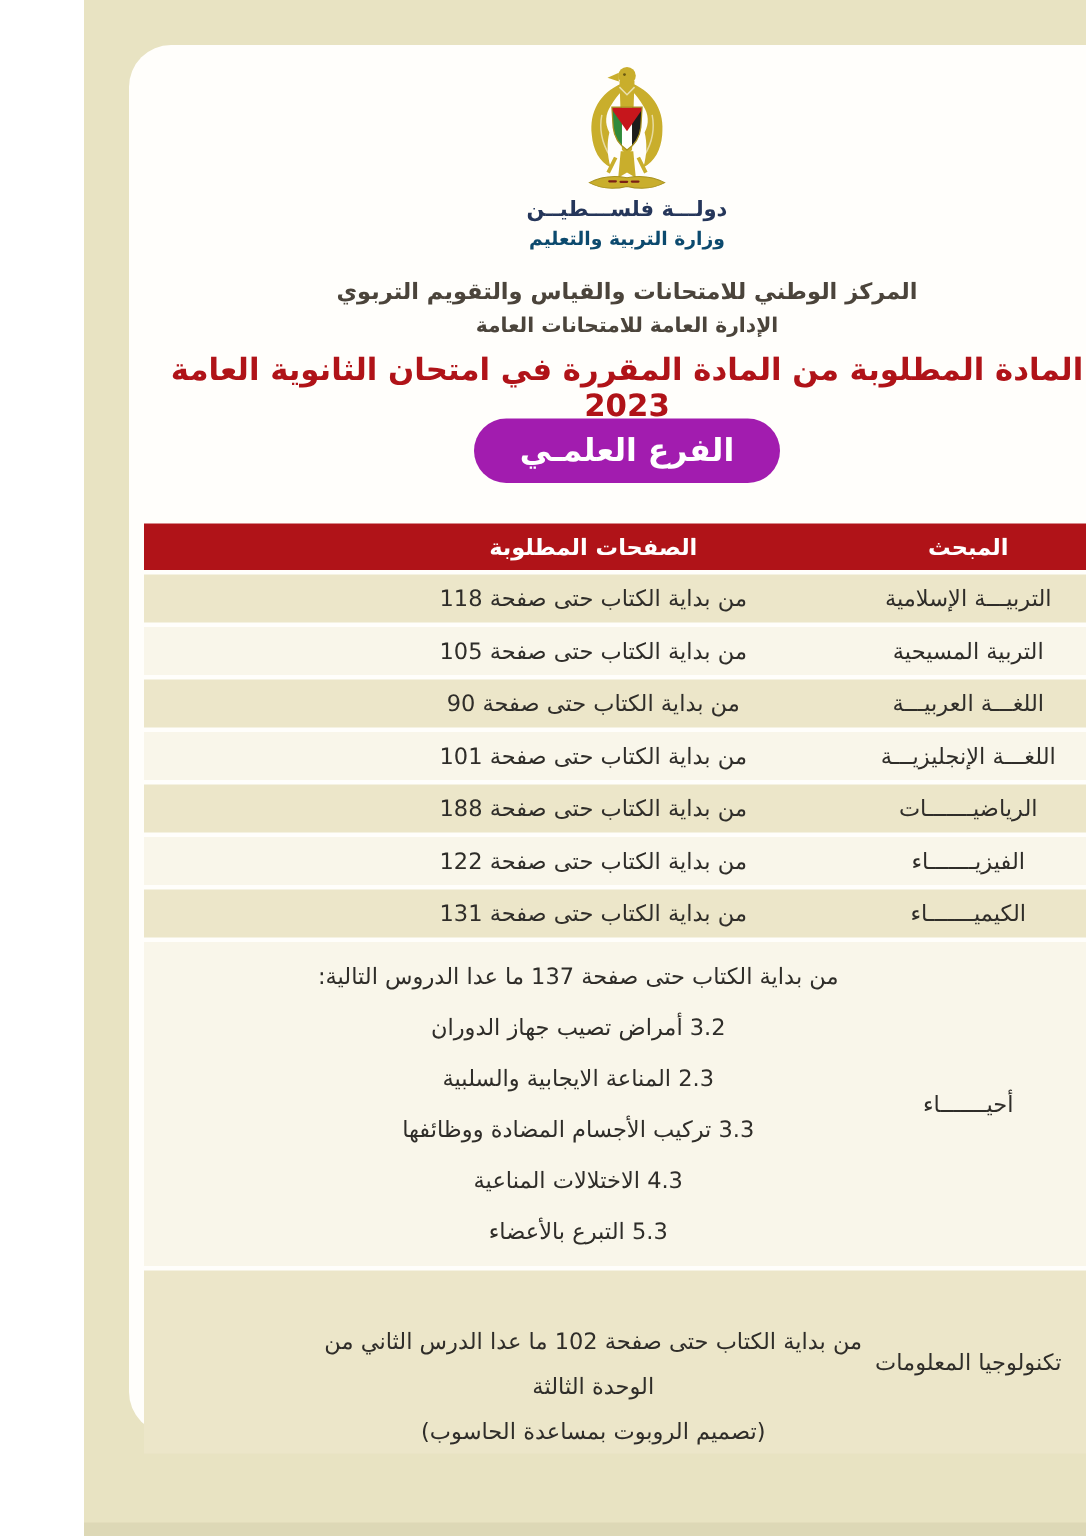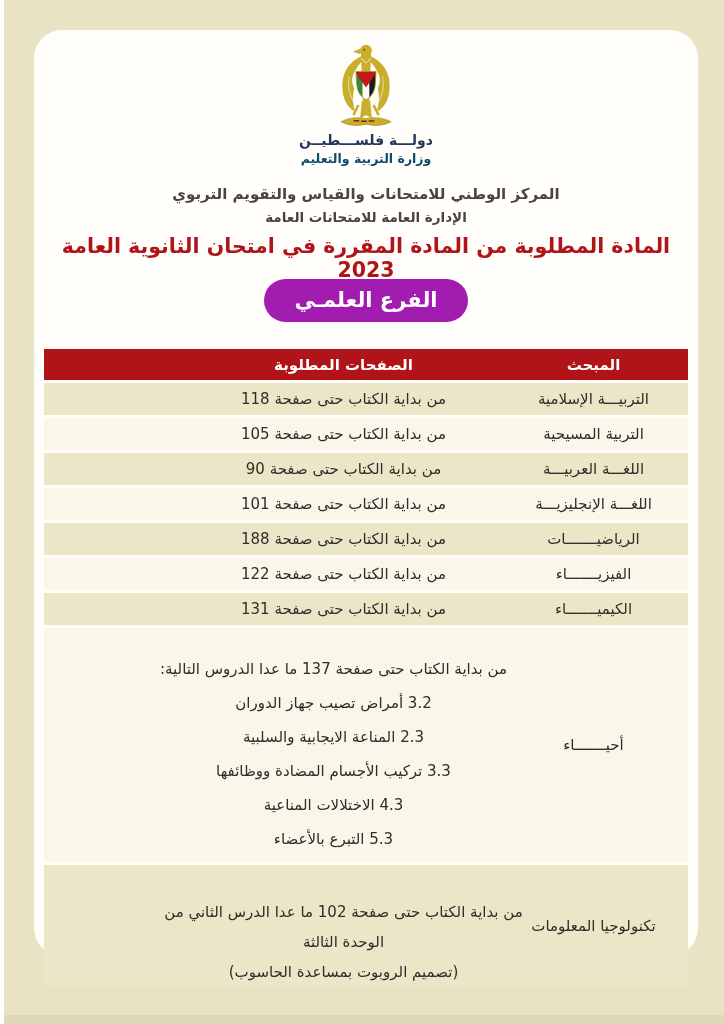--- a/index.html
+++ b/index.html
@@ -2,21 +2,21 @@
 <html dir="rtl" lang="ar"><head>
 <meta charset="utf-8">
 <style>
   html,body{margin:0;padding:0;}
   body{
     width:724px;height:1024px;
     font-family:"DejaVu Sans", sans-serif;
     -webkit-font-smoothing:antialiased;
   }
   .page{
-    position:relative;width:720px;height:1024px;
+    position:relative;width:668px;height:1024px;
     background:#e8e3c2;overflow:hidden;
   }
   .page-bottom-edge{
     position:absolute;left:0;bottom:0;width:100%;height:9px;
     background:#ddd8b6;
   }
   .card{
     position:absolute;left:30px;top:30px;width:664px;height:926px;
     background:#fffefb;border-radius:28px;
   }
@@ -47,21 +47,21 @@
   .cell.pages{
     flex:1;text-align:center;padding-left:120px;white-space:pre-line;
   }
   .trow{
     display:flex;align-items:center;min-height:32px;margin-top:3px;
     font-size:15px;color:#2f2d29;
   }
   .r-beige{background:#ece6c9;}
   .r-light{background:#f9f6ea;}
   .row-bio{min-height:216px;}
-  .row-bio .cell.pages{line-height:34px;padding-top:24px;padding-bottom:6px;padding-left:100px;}
+  .row-bio .cell.pages{line-height:34px;padding-top:6px;padding-bottom:6px;padding-left:100px;}
   .row-tech{min-height:95px;}
   .row-tech .cell.pages{line-height:30px;margin-top:32px;}
 </style>
 </head>
 <body>
 
 <div class="page">
   <div class="card">
 
     <div class="centered emblem-wrap">

